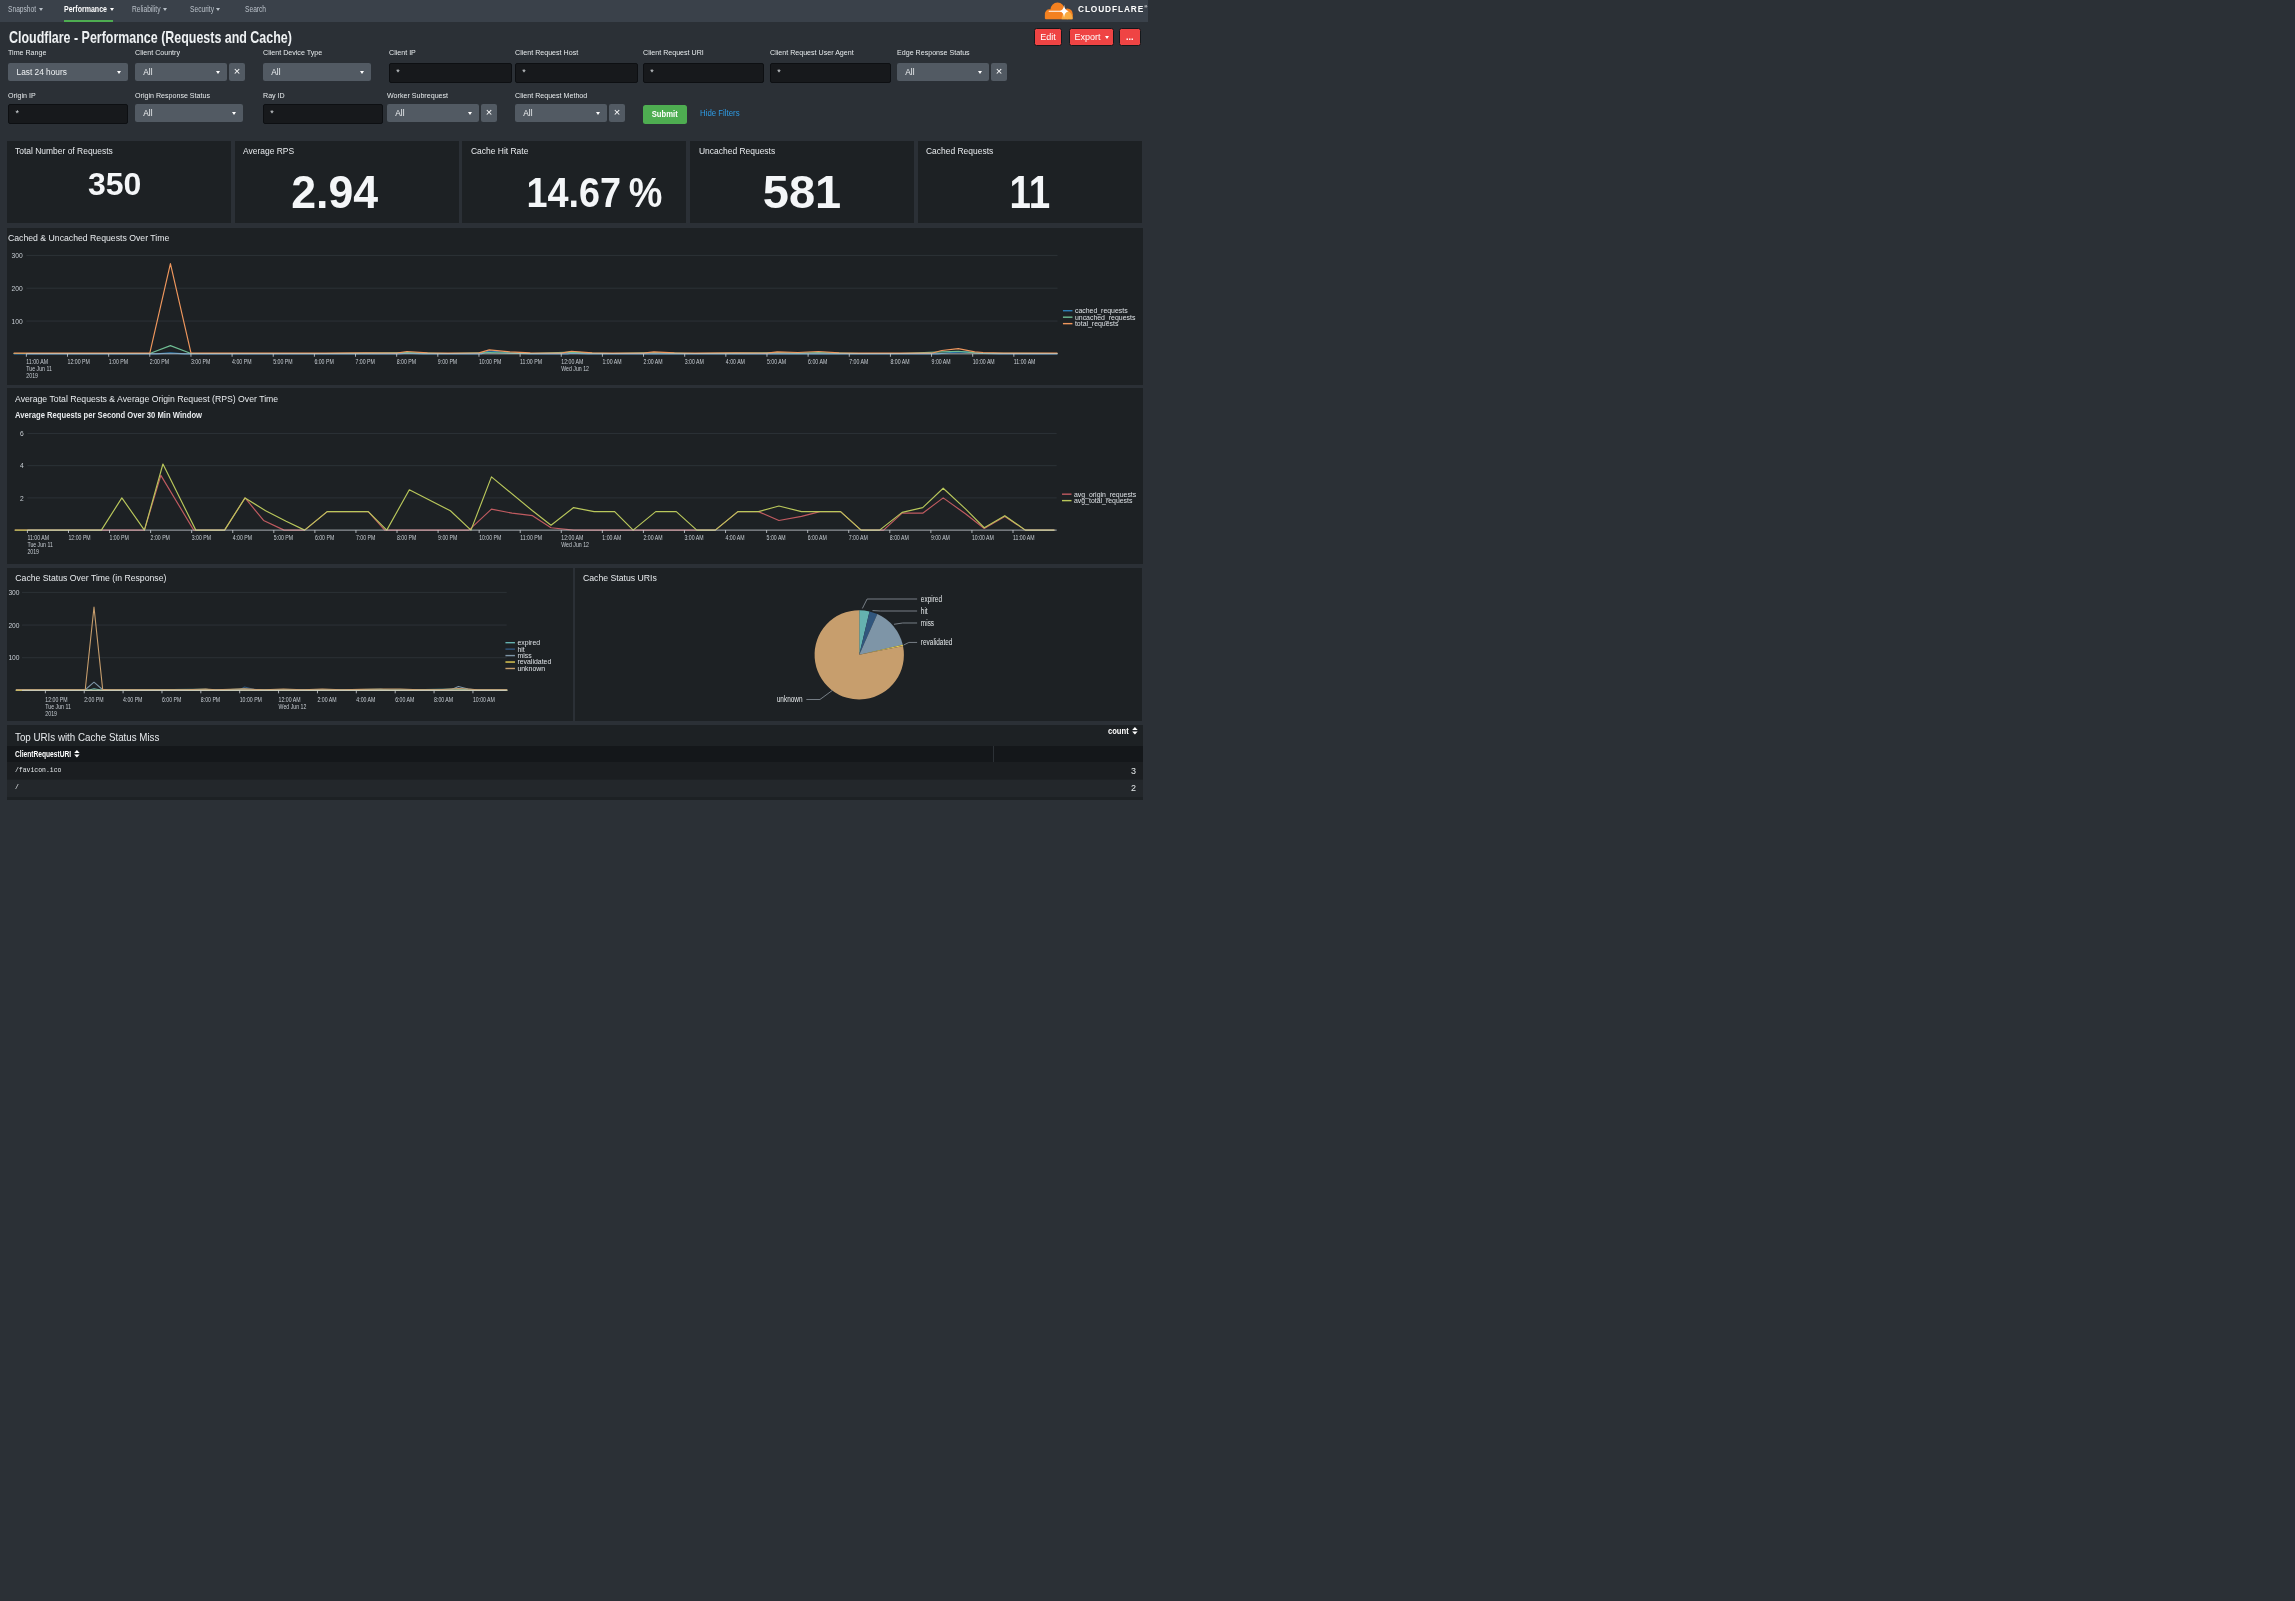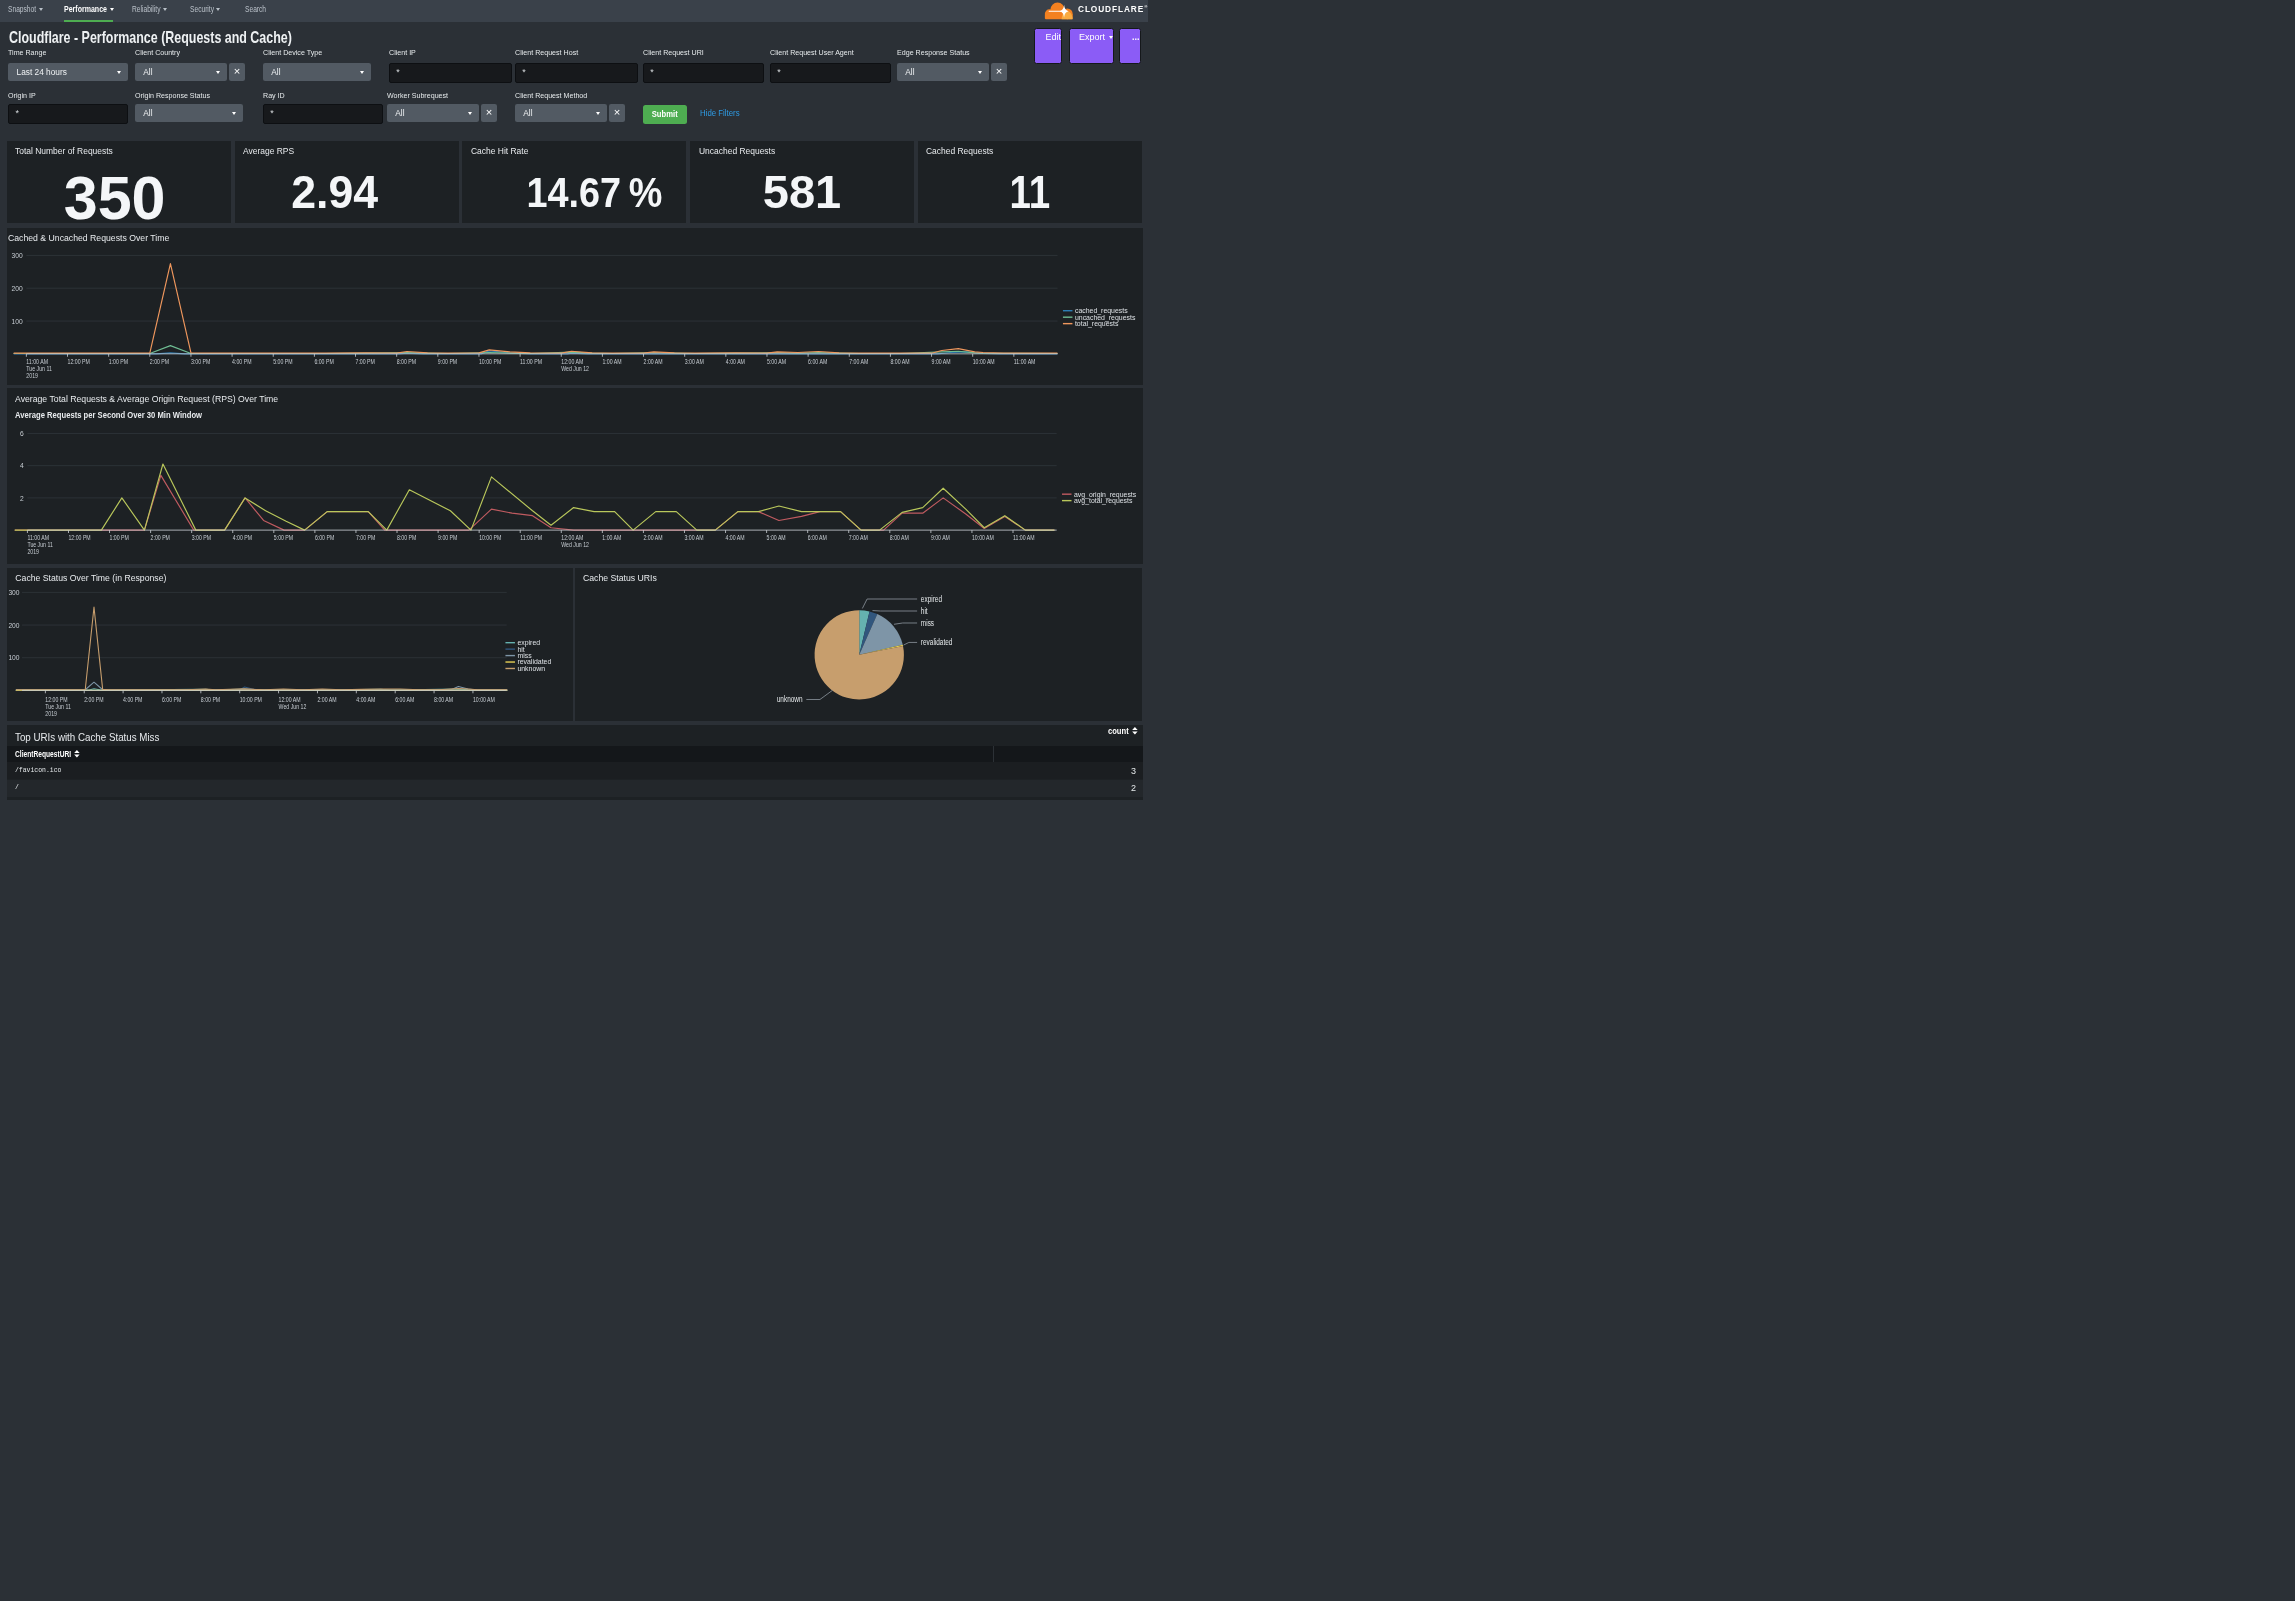--- a/index.html
+++ b/index.html
@@ -13,21 +13,21 @@
 .caret.w{border-top-color:#fff}
 .greenline{position:absolute;left:64px;top:19.5px;width:49px;height:2.9px;background:#4ead51}
 .panel{position:absolute;background:#1d2124}
 .ptitle{position:absolute;font-size:8.7px;color:#e8ebee;white-space:nowrap;transform-origin:0 0}
 .label{position:absolute;font-size:7.9px;color:#e6eaec;white-space:nowrap;transform:scaleX(0.9);transform-origin:0 0}
 .dd{position:absolute;height:18px;background:#525a63;border-radius:2.1px;color:#f0f3f5;font-size:8.3px;line-height:18px;white-space:nowrap}
 .dd>span{display:inline-block;margin-left:8.3px}
 .dd .caret{position:absolute;right:7.5px;top:7.5px;border-top-color:#fff;border-left-width:2.9px;border-right-width:2.9px;border-top-width:3.3px;margin:0}
 .xbtn{position:absolute;height:18px;width:16px;background:#525a63;border-radius:2.1px;color:#fff;font-size:11.2px;text-align:center;line-height:17px}
 .inp{position:absolute;height:19.5px;background:#17191c;border:0.8px solid #0d0f12;border-radius:2.1px;color:#d9dde0;font-size:9px;padding-left:6.2px;line-height:16.6px}
-.btn{position:absolute;height:36px;border:0.8px solid #15181b;border-radius:2.5px;color:#fff;font-size:9px;line-height:16px;text-align:right;background:#8b5cf6}
+.btn{position:absolute;height:18px;border:0.8px solid #15181b;border-radius:2.5px;color:#fff;font-size:9px;line-height:16px;text-align:center;background:#ef4444}
 .kpi-title{position:absolute;font-size:9px;color:#e8ebee;white-space:nowrap;transform:scaleX(0.94);transform-origin:0 0}
 .kpi-num{position:absolute;font-weight:bold;color:#f4f6f8;text-align:center}
 .mono{font-family:"Liberation Mono",monospace}
 </style></head><body>
 <div id="page">
 
 <div id="nav">
 <span class="navitem" style="left:8.3px"><span class="sq" style="transform:scaleX(0.7);transform-origin:0 50%;margin-right:-12px">Snapshot</span><span class="caret"></span></span>
 <span class="navitem" style="left:64px"><span class="sq" style="transform:scaleX(0.74);transform-origin:0 50%;margin-right:-15px;color:#fff"><b>Performance</b></span><span class="caret w"></span></span>
 <span class="navitem" style="left:132px"><span class="sq" style="transform:scaleX(0.7);transform-origin:0 50%;margin-right:-12.3px">Reliability</span><span class="caret"></span></span>
@@ -76,21 +76,21 @@
 <div class="label" style="left:387px;top:91px">Worker Subrequest</div>
 <div class="dd" style="left:387px;top:104px;width:92px"><span>All</span><span class="caret"></span></div>
 <div class="xbtn" style="left:481px;top:104px">×</div>
 <div class="label" style="left:515px;top:91px">Client Request Method</div>
 <div class="dd" style="left:515px;top:104px;width:92px"><span>All</span><span class="caret"></span></div>
 <div class="xbtn" style="left:609px;top:104px">×</div>
 <div class="abs" style="left:643px;top:105px;width:44px;height:19.3px;background:#4ead51;border-radius:2.5px;color:#fff;font-size:8.7px;text-align:center;line-height:19.3px"><span class="sq" style="font-weight:bold;transform-origin:50% 50%;transform:scaleX(.88)">Submit</span></div>
 <div class="abs" style="left:700px;top:108px;font-size:8.7px;color:#2e9be5;transform:scaleX(.9);transform-origin:0 0">Hide Filters</div>
 <div class="panel" style="left:6.6px;top:141px;width:224px;height:82px"></div>
 <div class="kpi-title" style="left:15px;top:146px">Total Number of Requests</div>
-<div class="kpi-num" style="left:6.6px;top:168px;width:216px;font-size:61px;line-height:1"><span style="display:inline-block;transform:scaleX(1.0)">350</span></div>
+<div class="kpi-num" style="left:6.6px;top:168px;width:216px;font-size:32px;line-height:1"><span style="display:inline-block;transform:scaleX(1.0)">350</span></div>
 <div class="panel" style="left:235px;top:141px;width:224px;height:82px"></div>
 <div class="kpi-title" style="left:243px;top:146px">Average RPS</div>
 <div class="kpi-num" style="left:235px;top:168px;width:200px;font-size:47px;line-height:1"><span style="display:inline-block;transform:scaleX(0.95)">2.94</span></div>
 <div class="panel" style="left:462px;top:141px;width:224px;height:82px"></div>
 <div class="kpi-title" style="left:471px;top:146px">Cache Hit Rate</div>
 <div class="kpi-num" style="left:462px;top:172px;width:264px;font-size:42px;line-height:1"><span style="display:inline-block;transform:scaleX(0.9)">14.67 %</span></div>
 <div class="panel" style="left:690px;top:141px;width:224px;height:82px"></div>
 <div class="kpi-title" style="left:699px;top:146px">Uncached Requests</div>
 <div class="kpi-num" style="left:690px;top:168px;width:224px;font-size:47px;line-height:1"><span style="display:inline-block;transform:scaleX(1.0)">581</span></div>
 <div class="panel" style="left:918px;top:141px;width:224px;height:82px"></div>

